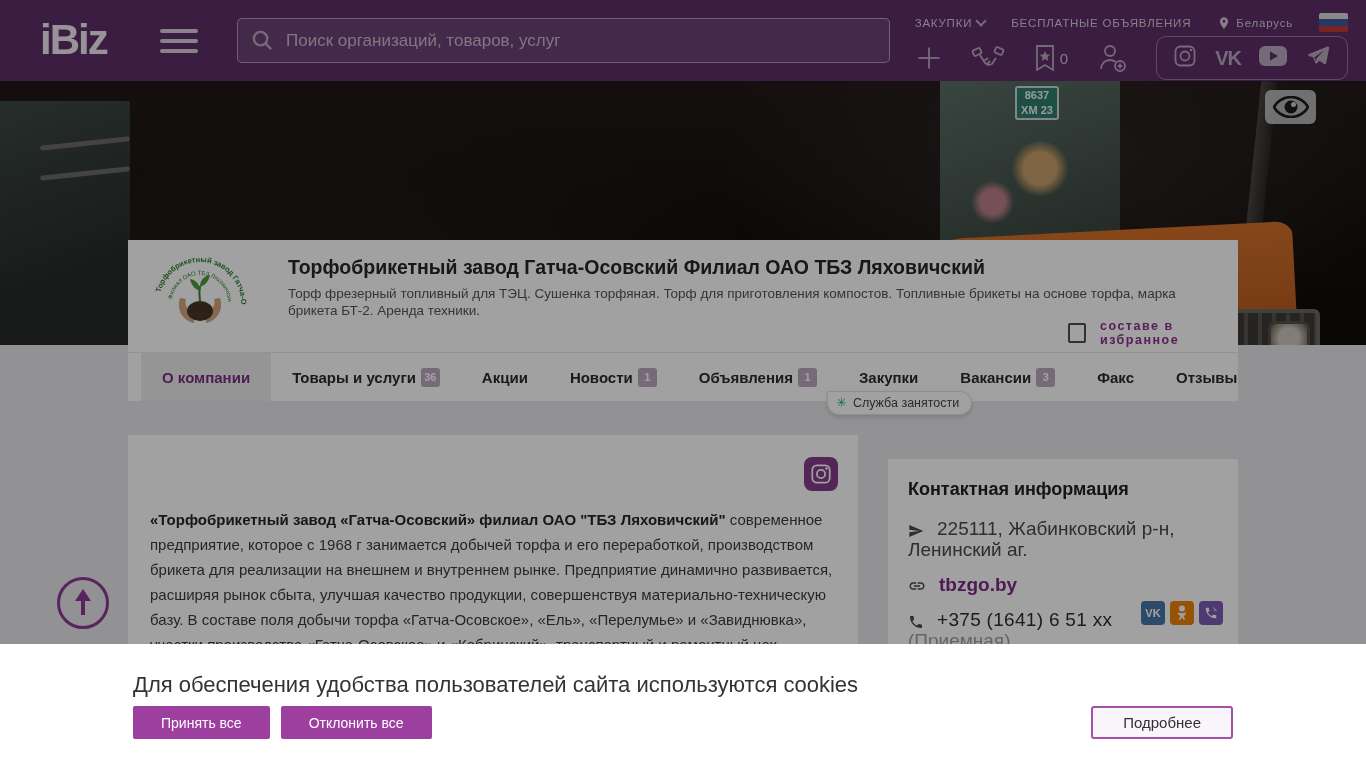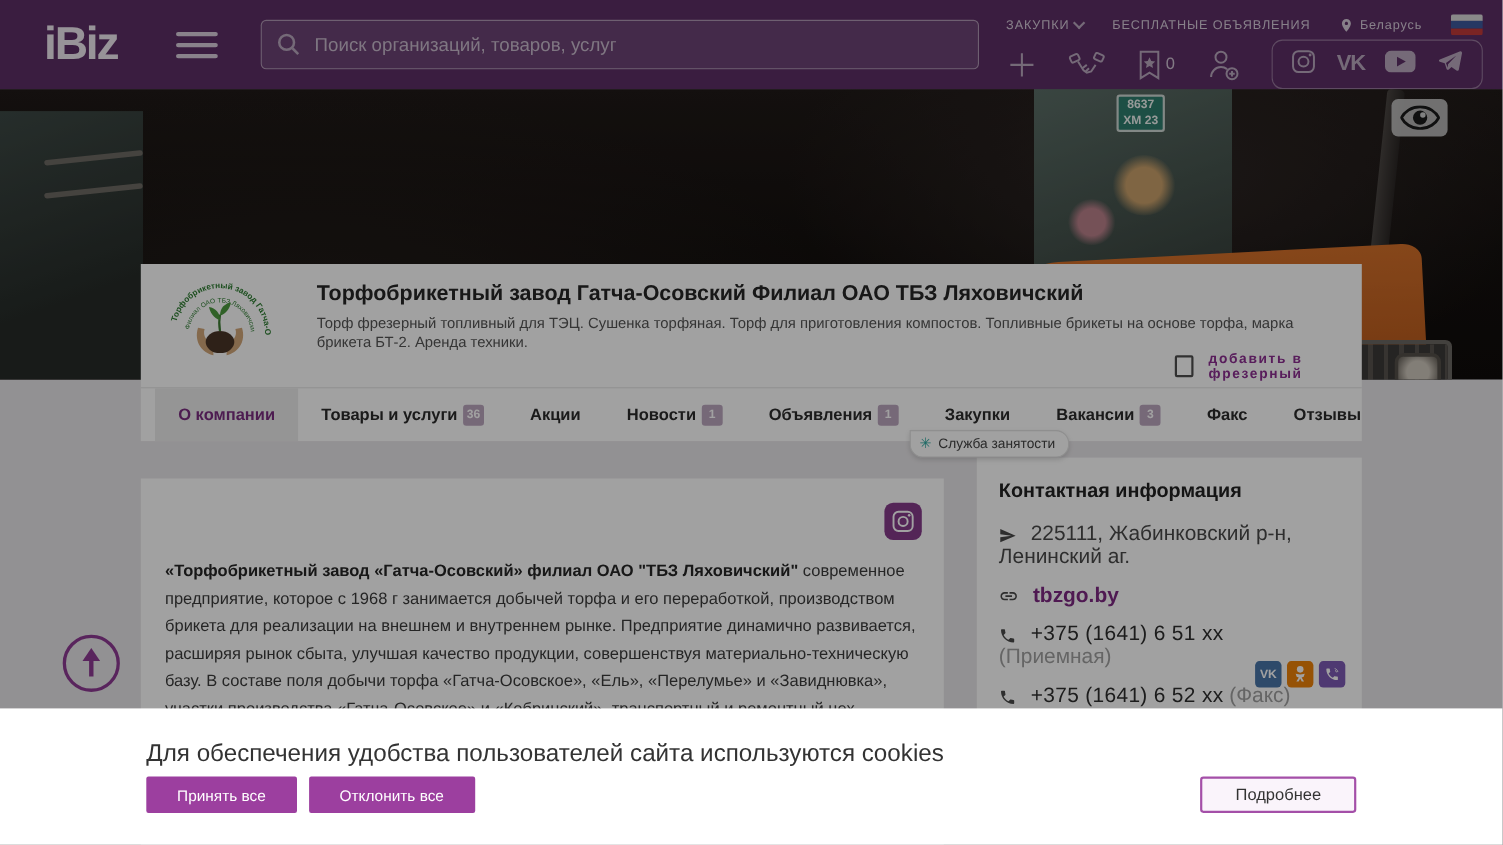--- a/index.html
+++ b/index.html
@@ -77,21 +77,21 @@
 
   .vac-tooltip { position:absolute; left:699px; top:151px; background:#fff; border:1px solid #e2e2e2; border-radius:0 12px 12px 12px; box-shadow:0 2px 5px rgba(0,0,0,0.15); padding:3px 12px 4px 8px; display:flex; align-items:center; gap:6px; font-size:12.5px; color:#444; white-space:nowrap; z-index:8; }
   .vac-tooltip .spark { color:#2fa8a0; font-size:13px; }
 
   
   .main-left { position:absolute; left:128px; top:435px; width:730px; height:333px; background:#fff; }
   .ig-btn { position:absolute; right:20px; top:22px; width:34px; height:34px; background:#863b8b; border-radius:8px; display:flex; align-items:center; justify-content:center; cursor:pointer; }
   .about-text { position:absolute; left:22px; top:72px; width:688px; font-size:15px; line-height:25px; color:#3c3c3c; }
   .about-text b { color:#262626; }
 
-  .main-right { position:absolute; left:888px; top:416px; width:350px; height:291px; background:#fff; padding:20px; }
+  .main-right { position:absolute; left:888px; top:459px; width:350px; height:291px; background:#fff; padding:20px; }
   .ci-title { font-size:18px; font-weight:700; color:#222; margin-bottom:18px; }
   .ci-row { font-size:19px; color:#4a4a4a; line-height:21px; margin-bottom:14px; }
   .ci-row svg { vertical-align:-4px; margin-right:13px; }
   .ci-link { color:#7d2982; font-weight:700; cursor:pointer; }
   .ci-phone { color:#2f2f2f; font-weight:500; letter-spacing:.3px; }
   .ci-note { color:#a0a0a0; font-weight:400; }
 
   .scroll-top { position:absolute; left:57px; top:577px; width:52px; height:52px; border:3px solid #8e3a93; border-radius:50%; display:flex; align-items:center; justify-content:center; cursor:pointer; z-index:6; }
 
   
@@ -243,21 +243,21 @@
       <ellipse cx="50" cy="58" rx="13" ry="10" fill="#4a3526"></ellipse>
       <path d="M50 48 C 49 42, 49 38, 50 33" stroke="#3e7d34" stroke-width="2" fill="none"></path>
       <path d="M50 38 C 44 36, 41 31, 40 26 C 46 27, 50 31, 50 38 Z" fill="#4c9a3f"></path>
       <path d="M50 34 C 56 32, 59 27, 60 22 C 54 23, 50 27, 50 34 Z" fill="#4c9a3f"></path>
     </svg>
   </div>
   <div class="company-title">Торфобрикетный завод Гатча-Осовский Филиал ОАО ТБЗ Ляховичский</div>
   <div class="company-sub">Торф фрезерный топливный для ТЭЦ. Сушенка торфяная. Торф для приготовления компостов. Топливные брикеты на основе торфа, марка брикета БТ-2. Аренда техники.</div>
   <div class="fav-row">
     <span class="fav-check"></span>
-    <span class="fav-label">добавить в фрезерный</span>
+    <span class="fav-label">составе в избранное</span>
   </div>
 
   <div class="tabs">
     <div class="tab active">
         <span>О компании</span>
       </div>
     <div class="tab">
         <span>Товары и услуги</span>
         <span class="badge">36</span>
       </div>

